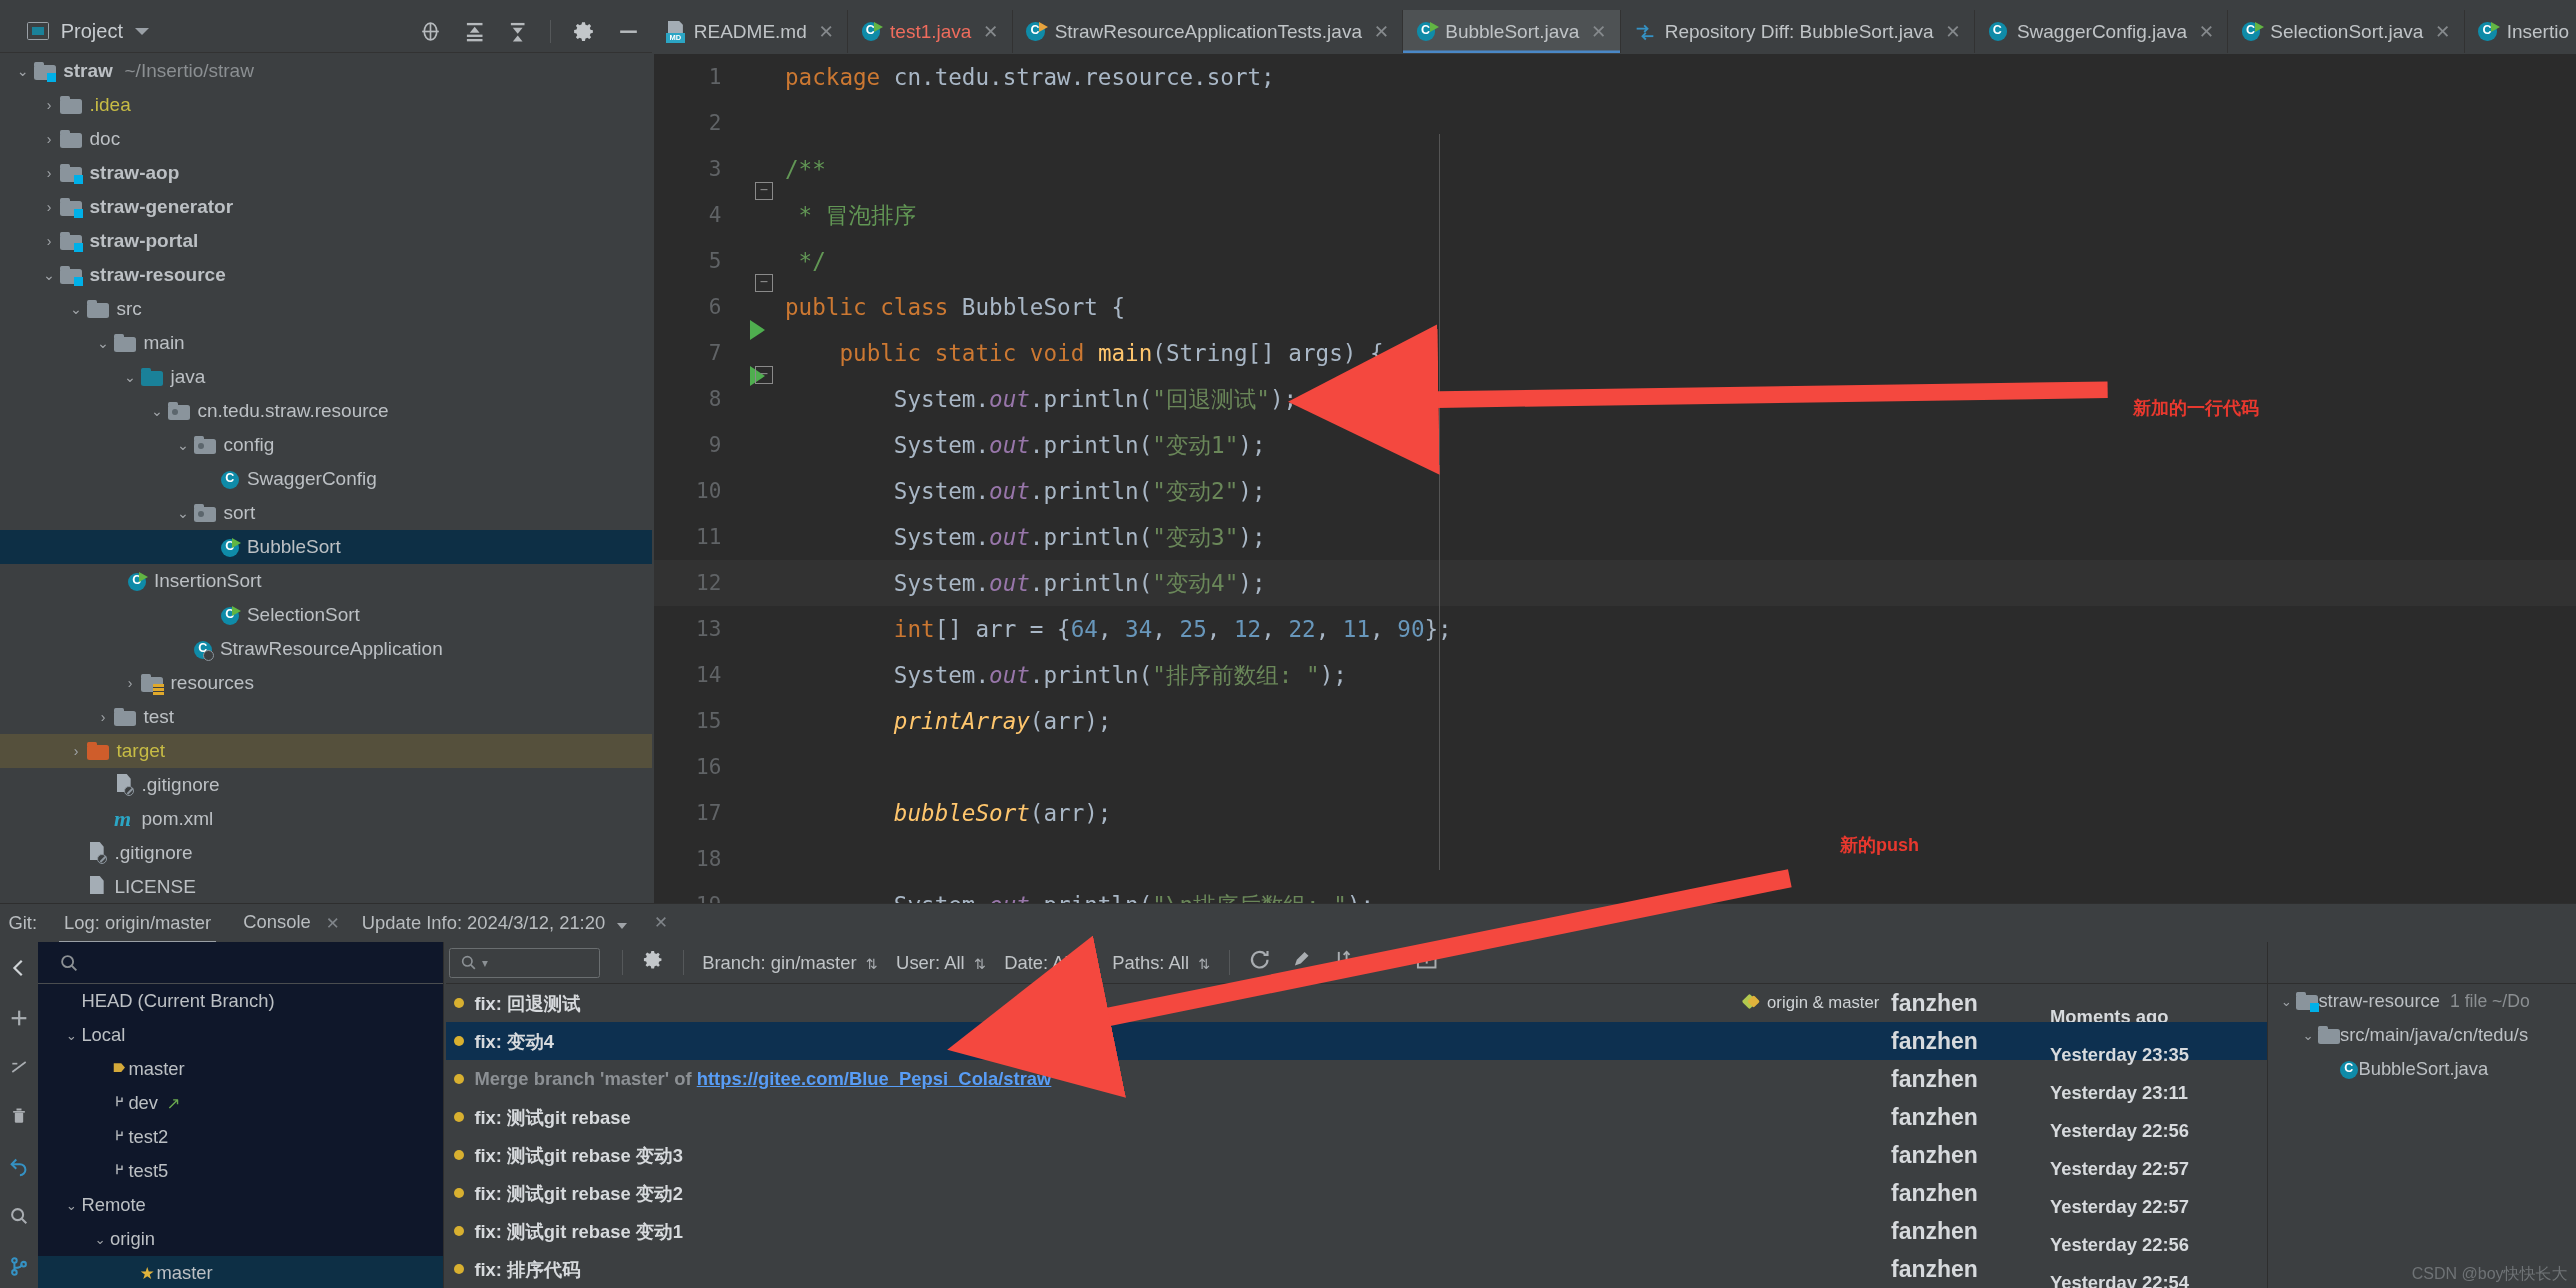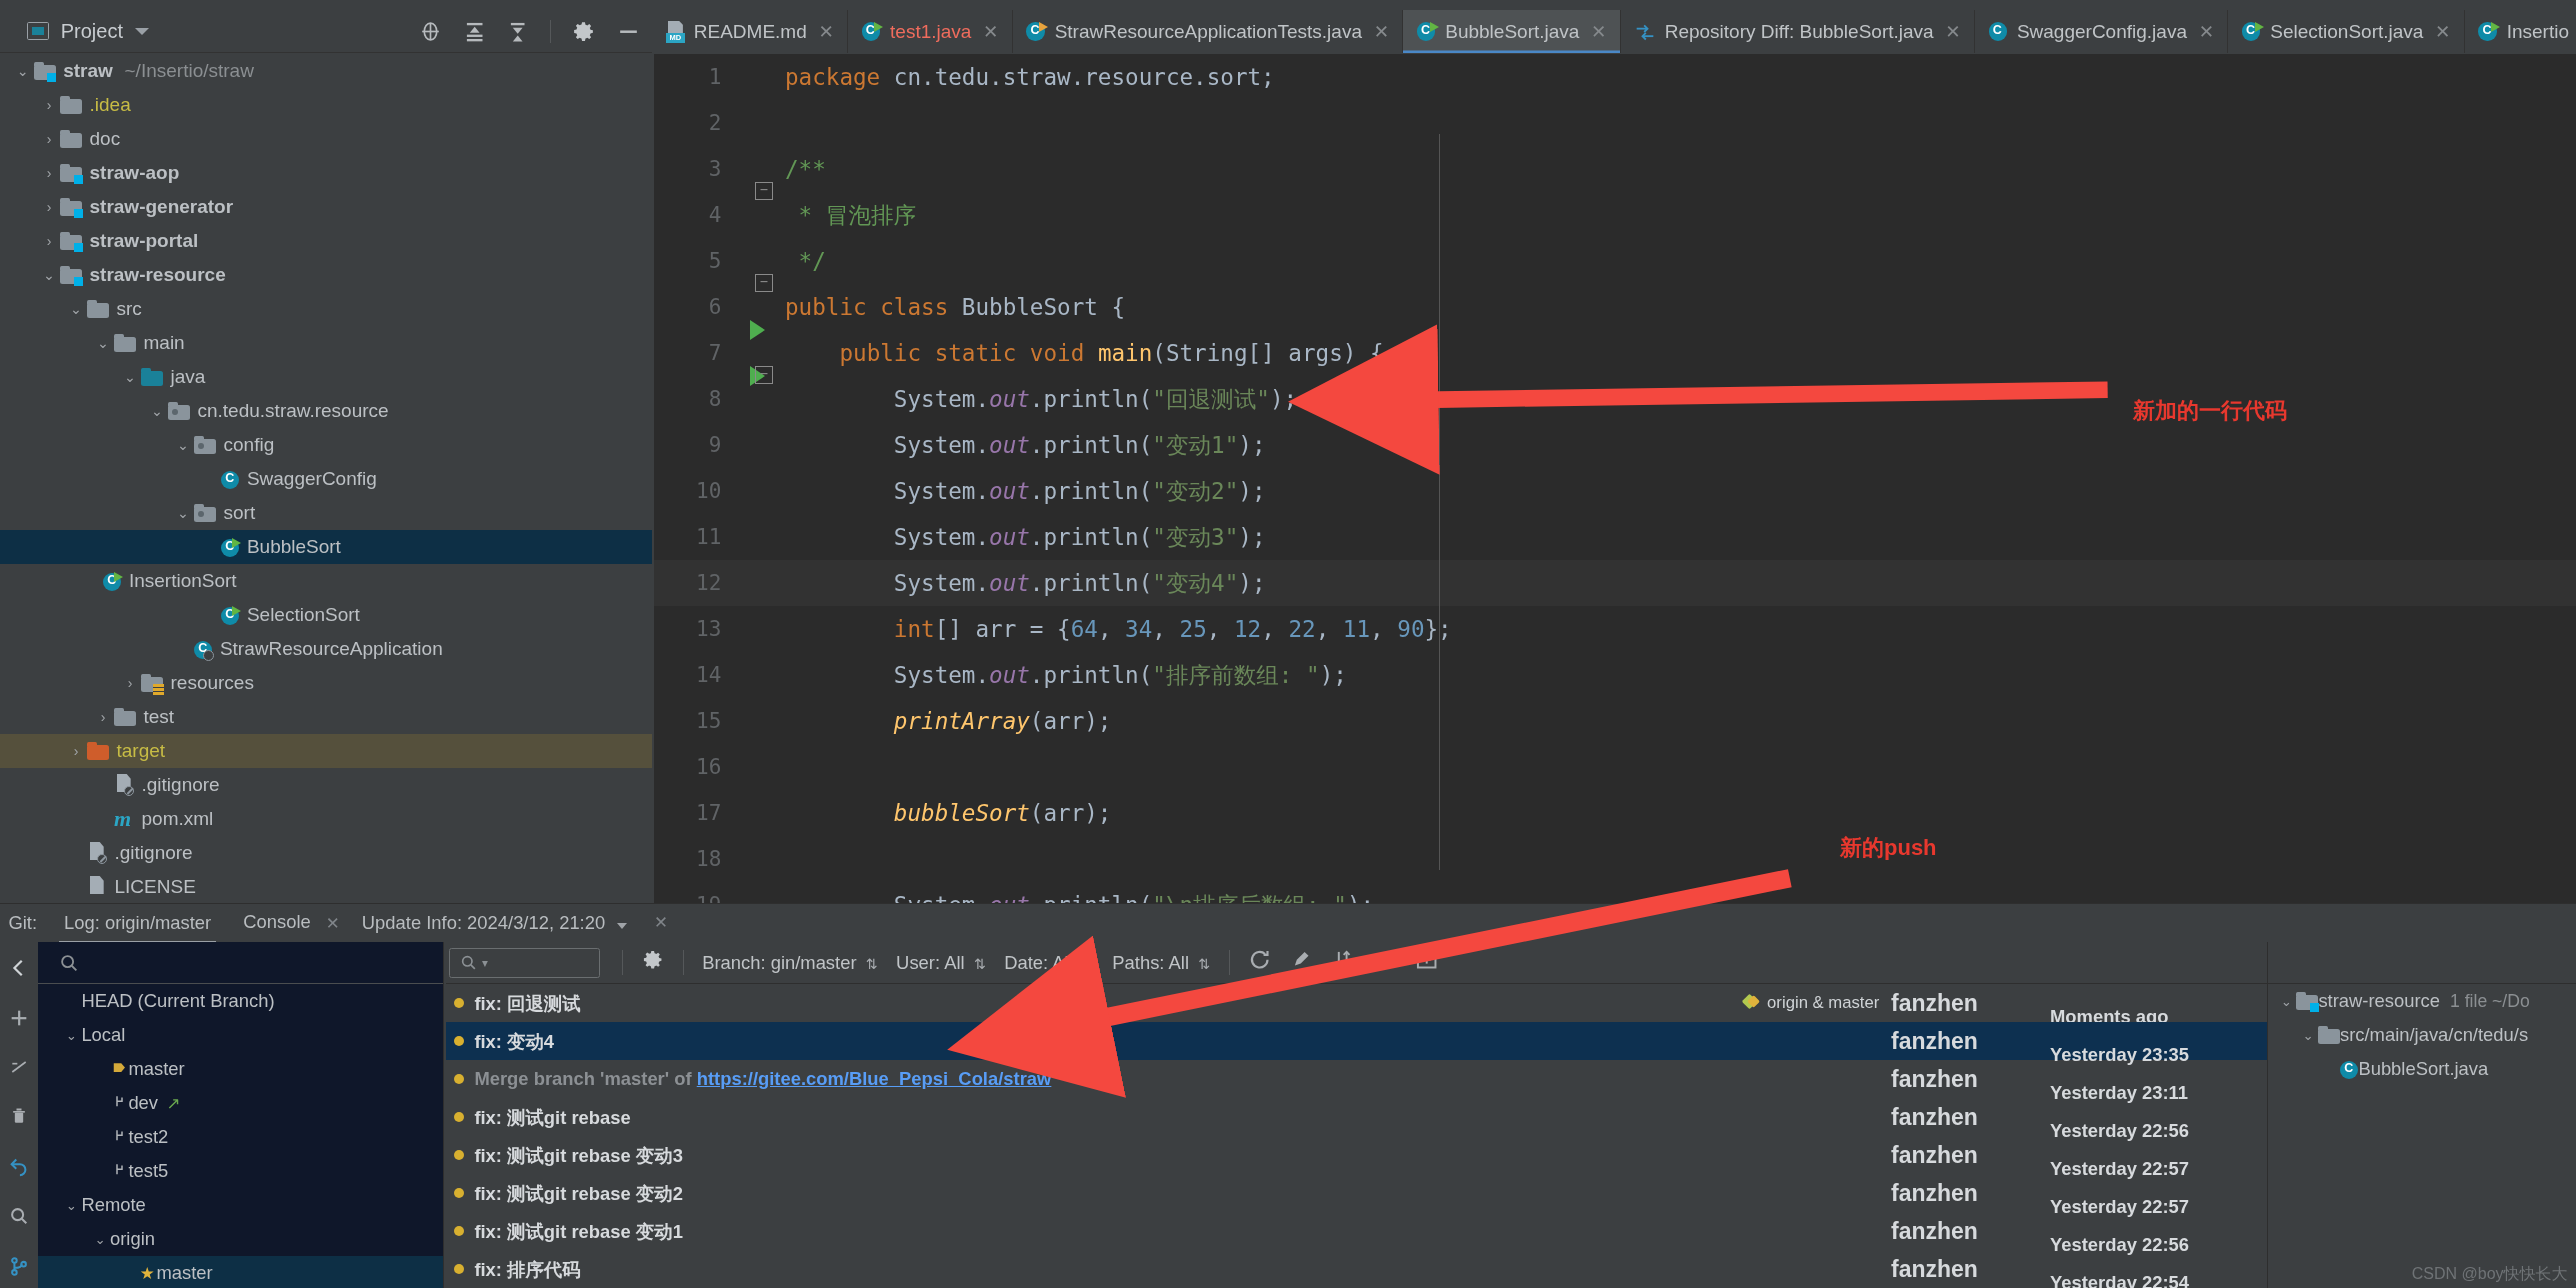--- a/index.html
+++ b/index.html
@@ -161,21 +161,21 @@
      transform:rotate(45deg); border-radius:1.7px; }
   .cauth { width:159px; flex:0 0 159px; color:#d7dadd; font-weight:bold; font-size:23px; }
   .cdate { width:217px; flex:0 0 217px; color:#d7dadd; font-weight:bold; font-size:18.4px;margin-top:28px; }
 
   #changed { position:absolute; right:0; top:0; width:309px; height:346px; background:#3c3f41;
      border-left:0.8px solid #2e2e2e; }
   .frow { height:34px; display:flex; align-items:center; color:#bcc0c4; font-size:18.4px; }
   .fcount { color:#8b8f92; margin-left:10px; font-size:17.6px; }
 
   
-  .annot { position:absolute; color:#e8382e; font-size:22px; font-weight:bold; white-space:nowrap; }
+  .annot { position:absolute; color:#e8382e; font-size:18px; font-weight:bold; white-space:nowrap; }
   .arrow-svg { position:absolute; pointer-events:none; }
   #watermark { position:absolute; right:8.4px; bottom:3.3px; color:#6f7376; font-size:16px; }
 </style>
 </head>
 <body>
 
 <div id="topbar"></div>
 
 <div id="projbar">
   <span class="proj-ico">
@@ -411,21 +411,21 @@
       <span class="lbl">sort</span>
     </div>
     <div class="row sel" style="padding-left: 199px;">
       <span class="arrow"></span>
       <span class="cicon small">
         <span class="disc"></span>
         <span class="run"></span>
       </span>
       <span class="lbl">BubbleSort</span>
     </div>
-    <div class="row" style="padding-left: 81px;">
+    <div class="row" style="padding-left: 106px;">
       <span class="arrow"></span>
       <span class="cicon small">
         <span class="disc"></span>
         <span class="run"></span>
       </span>
       <span class="lbl">InsertionSort</span>
     </div>
     <div class="row" style="padding-left: 199px;">
       <span class="arrow"></span>
       <span class="cicon small">

